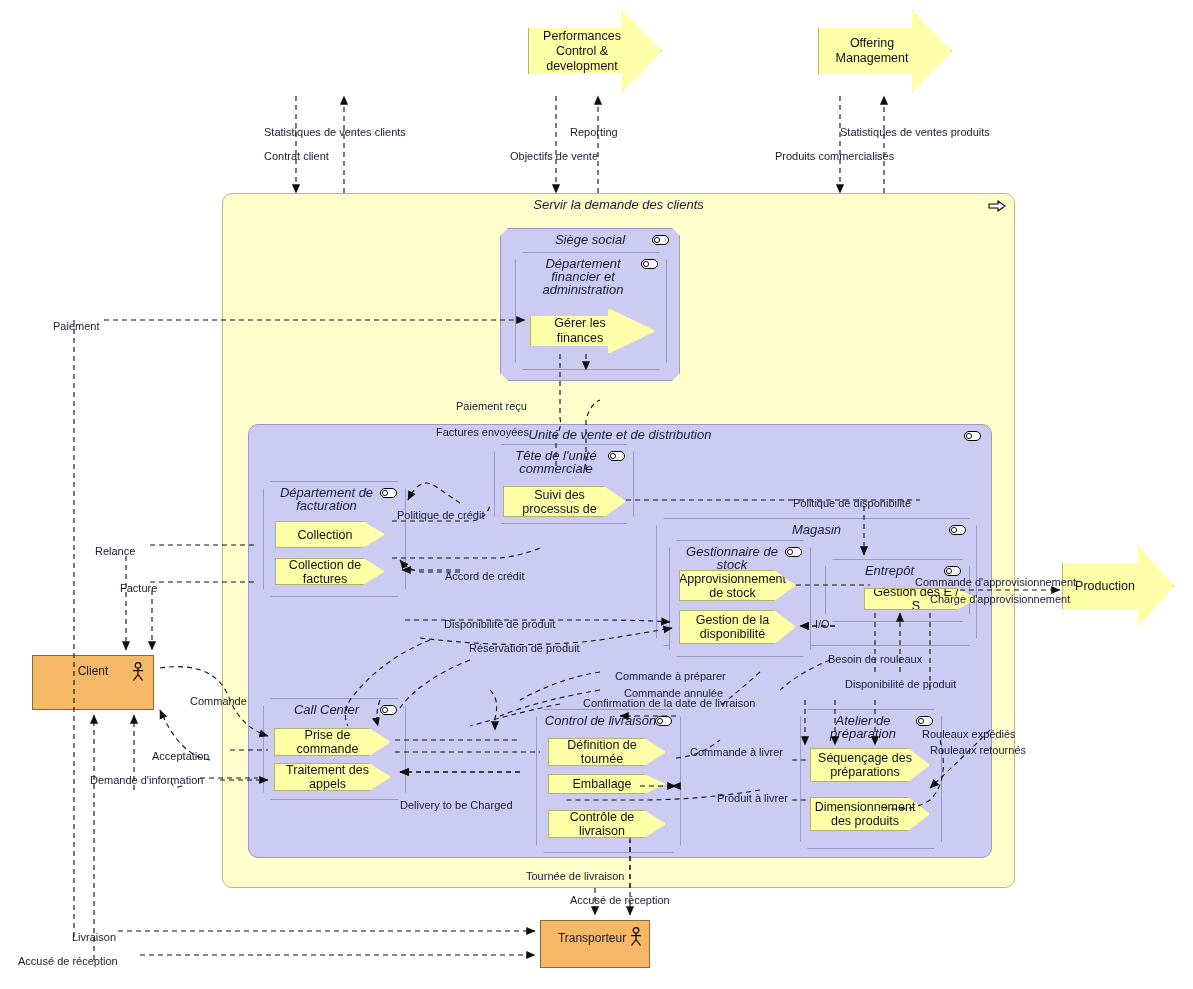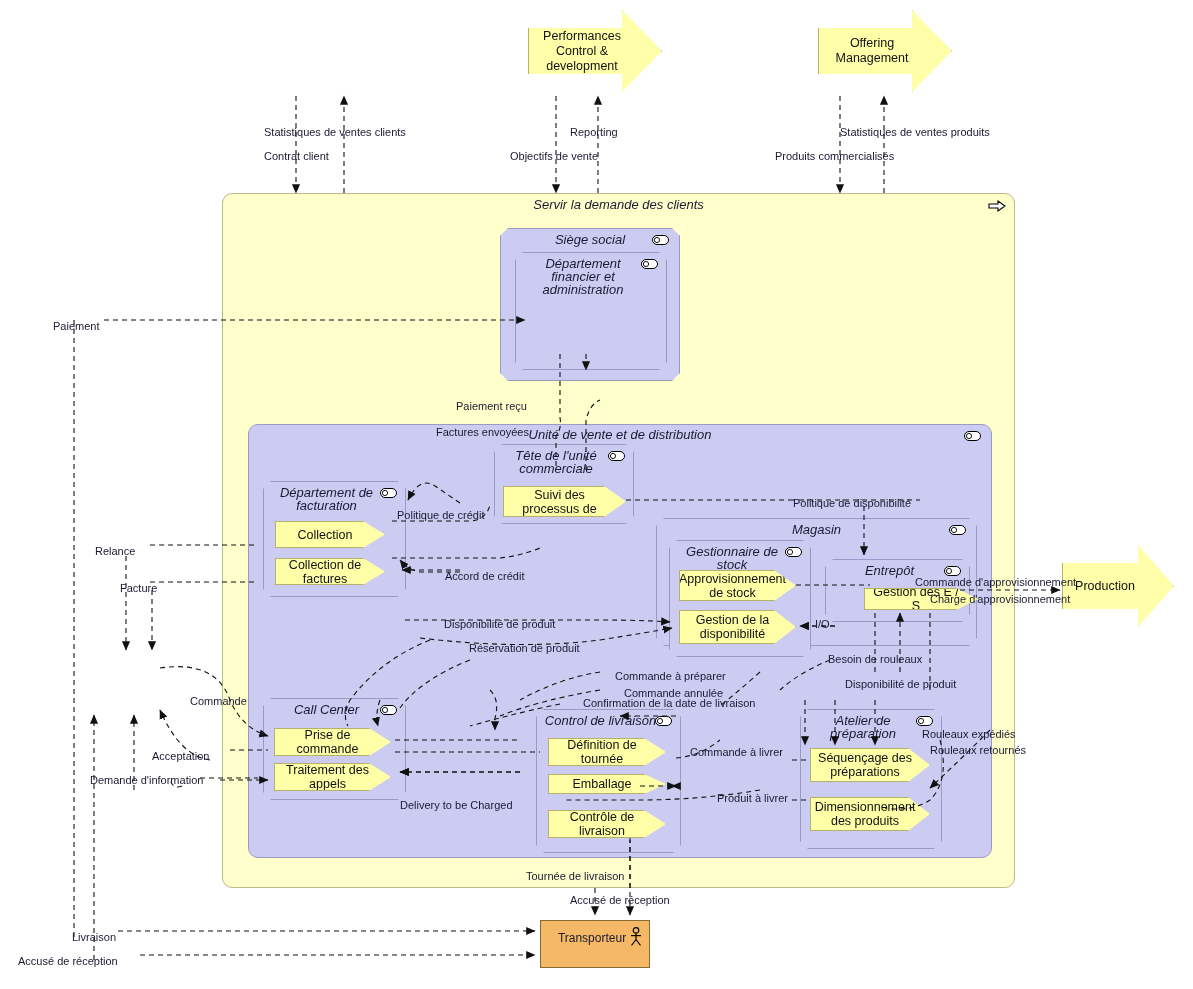--- a/index.html
+++ b/index.html
@@ -58,20 +58,24 @@
   </div>
 
   <div class="box purple cut" style="left:515px;top:252px;width:152px;height:118px;border-color:#9a9ac4;">
     <div class="boxTitle" style="padding:0 22px 0 6px;white-space:normal;">Département financier et administration</div>
     <svg class="orgIcon" style="right:8px;top:6px;" viewBox="0 0 17 10">
       <rect x="0.5" y="0.5" width="16" height="9" rx="4.5" fill="#fff" stroke="#000"></rect>
       <circle cx="5" cy="5" r="2.6" fill="#fff" stroke="#000" stroke-width="0.9"></circle>
     </svg>
   </div>
 
+  <div class="bigArrow" style="left:530px;top:308px;width:126px;height:46px;
+              clip-path:polygon(0 8px, 78px 8px, 78px 0, 126px 23px, 78px 46px, 78px 38px, 0 38px);">
+    <span>Gérer les finances</span>
+  </div>
 
   <div class="box purple r" style="left:248px;top:424px;width:744px;height:434px;border-radius:10px;">
     <div class="boxTitle" style="top:3px;">Unité de vente et de distribution</div>
     <svg class="orgIcon" style="right:10px;top:6px;" viewBox="0 0 17 10">
       <rect x="0.5" y="0.5" width="16" height="9" rx="4.5" fill="#fff" stroke="#000"></rect>
       <circle cx="5" cy="5" r="2.6" fill="#fff" stroke="#000" stroke-width="0.9"></circle>
     </svg>
   </div>
 
   <div class="box purple cut" style="left:263px;top:481px;width:143px;height:116px;">
@@ -183,20 +187,30 @@
   </div>
   <div class="bigArrow" style="left:528px;top:10px;width:134px;height:82px;
               clip-path:polygon(0 18px, 94px 18px, 94px 0, 134px 41px, 94px 82px, 94px 64px, 0 64px);">
     <span style="max-width:92px;">Performances Control &amp; development</span>
   </div>
   <div class="bigArrow" style="left:1062px;top:545px;width:112px;height:82px;
               clip-path:polygon(0 18px, 76px 18px, 76px 0, 112px 41px, 76px 82px, 76px 64px, 0 64px);">
     <span style="max-width:76px;">Production</span>
   </div>
 
+  <div class="box actorBox" style="left:32px;top:655px;width:122px;height:55px;">
+    <div class="actorLabel">Client</div>
+    <svg class="stick" style="right:8px;top:6px;width:14px;height:20px;" viewBox="0 0 14 20">
+      <circle cx="7" cy="3.4" r="2.8" fill="none" stroke="#000" stroke-width="1.2"></circle>
+      <line x1="7" y1="6.4" x2="7" y2="12.5" stroke="#000" stroke-width="1.2"></line>
+      <line x1="2" y1="8.6" x2="12" y2="8.6" stroke="#000" stroke-width="1.2"></line>
+      <line x1="7" y1="12.5" x2="2.5" y2="18.5" stroke="#000" stroke-width="1.2"></line>
+      <line x1="7" y1="12.5" x2="11.5" y2="18.5" stroke="#000" stroke-width="1.2"></line>
+    </svg>
+  </div>
 
   <div class="box actorBox" style="left:540px;top:920px;width:110px;height:48px;">
     <div class="actorLabel" style="top:10px;padding-right:6px;">Transporteur</div>
     <svg class="stick" style="right:6px;top:6px;width:14px;height:20px;" viewBox="0 0 14 20">
       <circle cx="7" cy="3.4" r="2.8" fill="none" stroke="#000" stroke-width="1.2"></circle>
       <line x1="7" y1="6.4" x2="7" y2="12.5" stroke="#000" stroke-width="1.2"></line>
       <line x1="2" y1="8.6" x2="12" y2="8.6" stroke="#000" stroke-width="1.2"></line>
       <line x1="7" y1="12.5" x2="2.5" y2="18.5" stroke="#000" stroke-width="1.2"></line>
       <line x1="7" y1="12.5" x2="11.5" y2="18.5" stroke="#000" stroke-width="1.2"></line>
     </svg>

